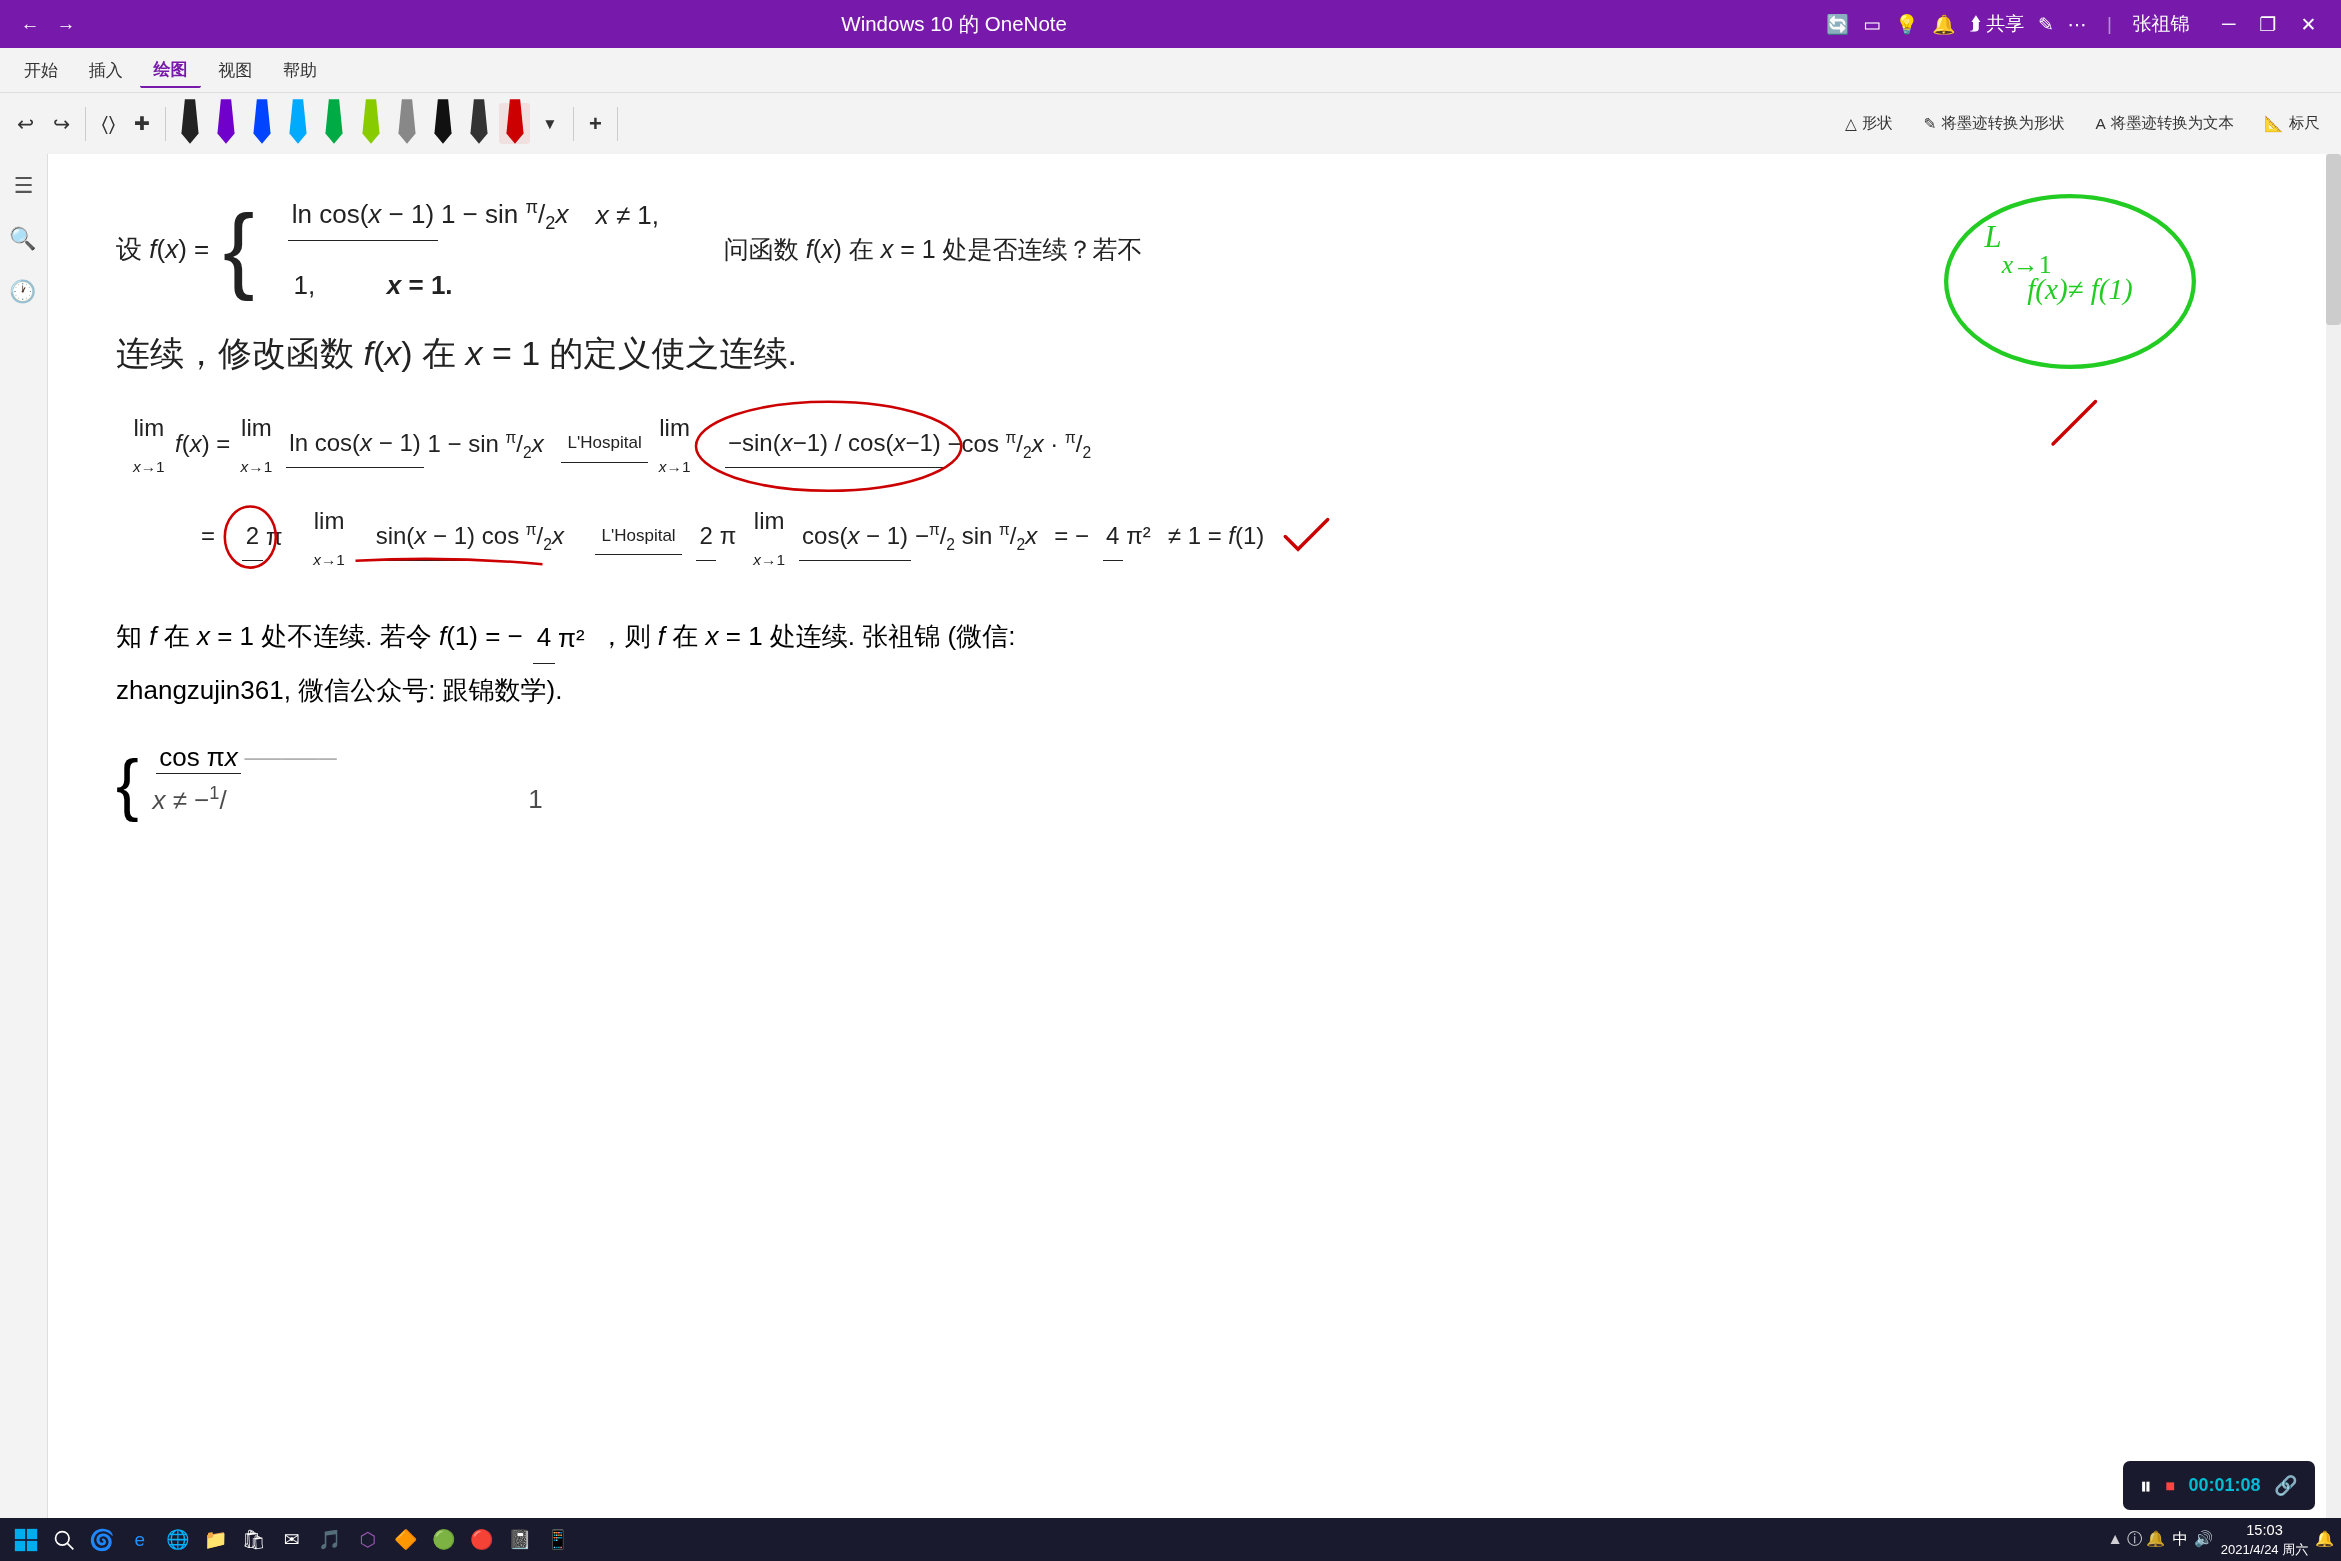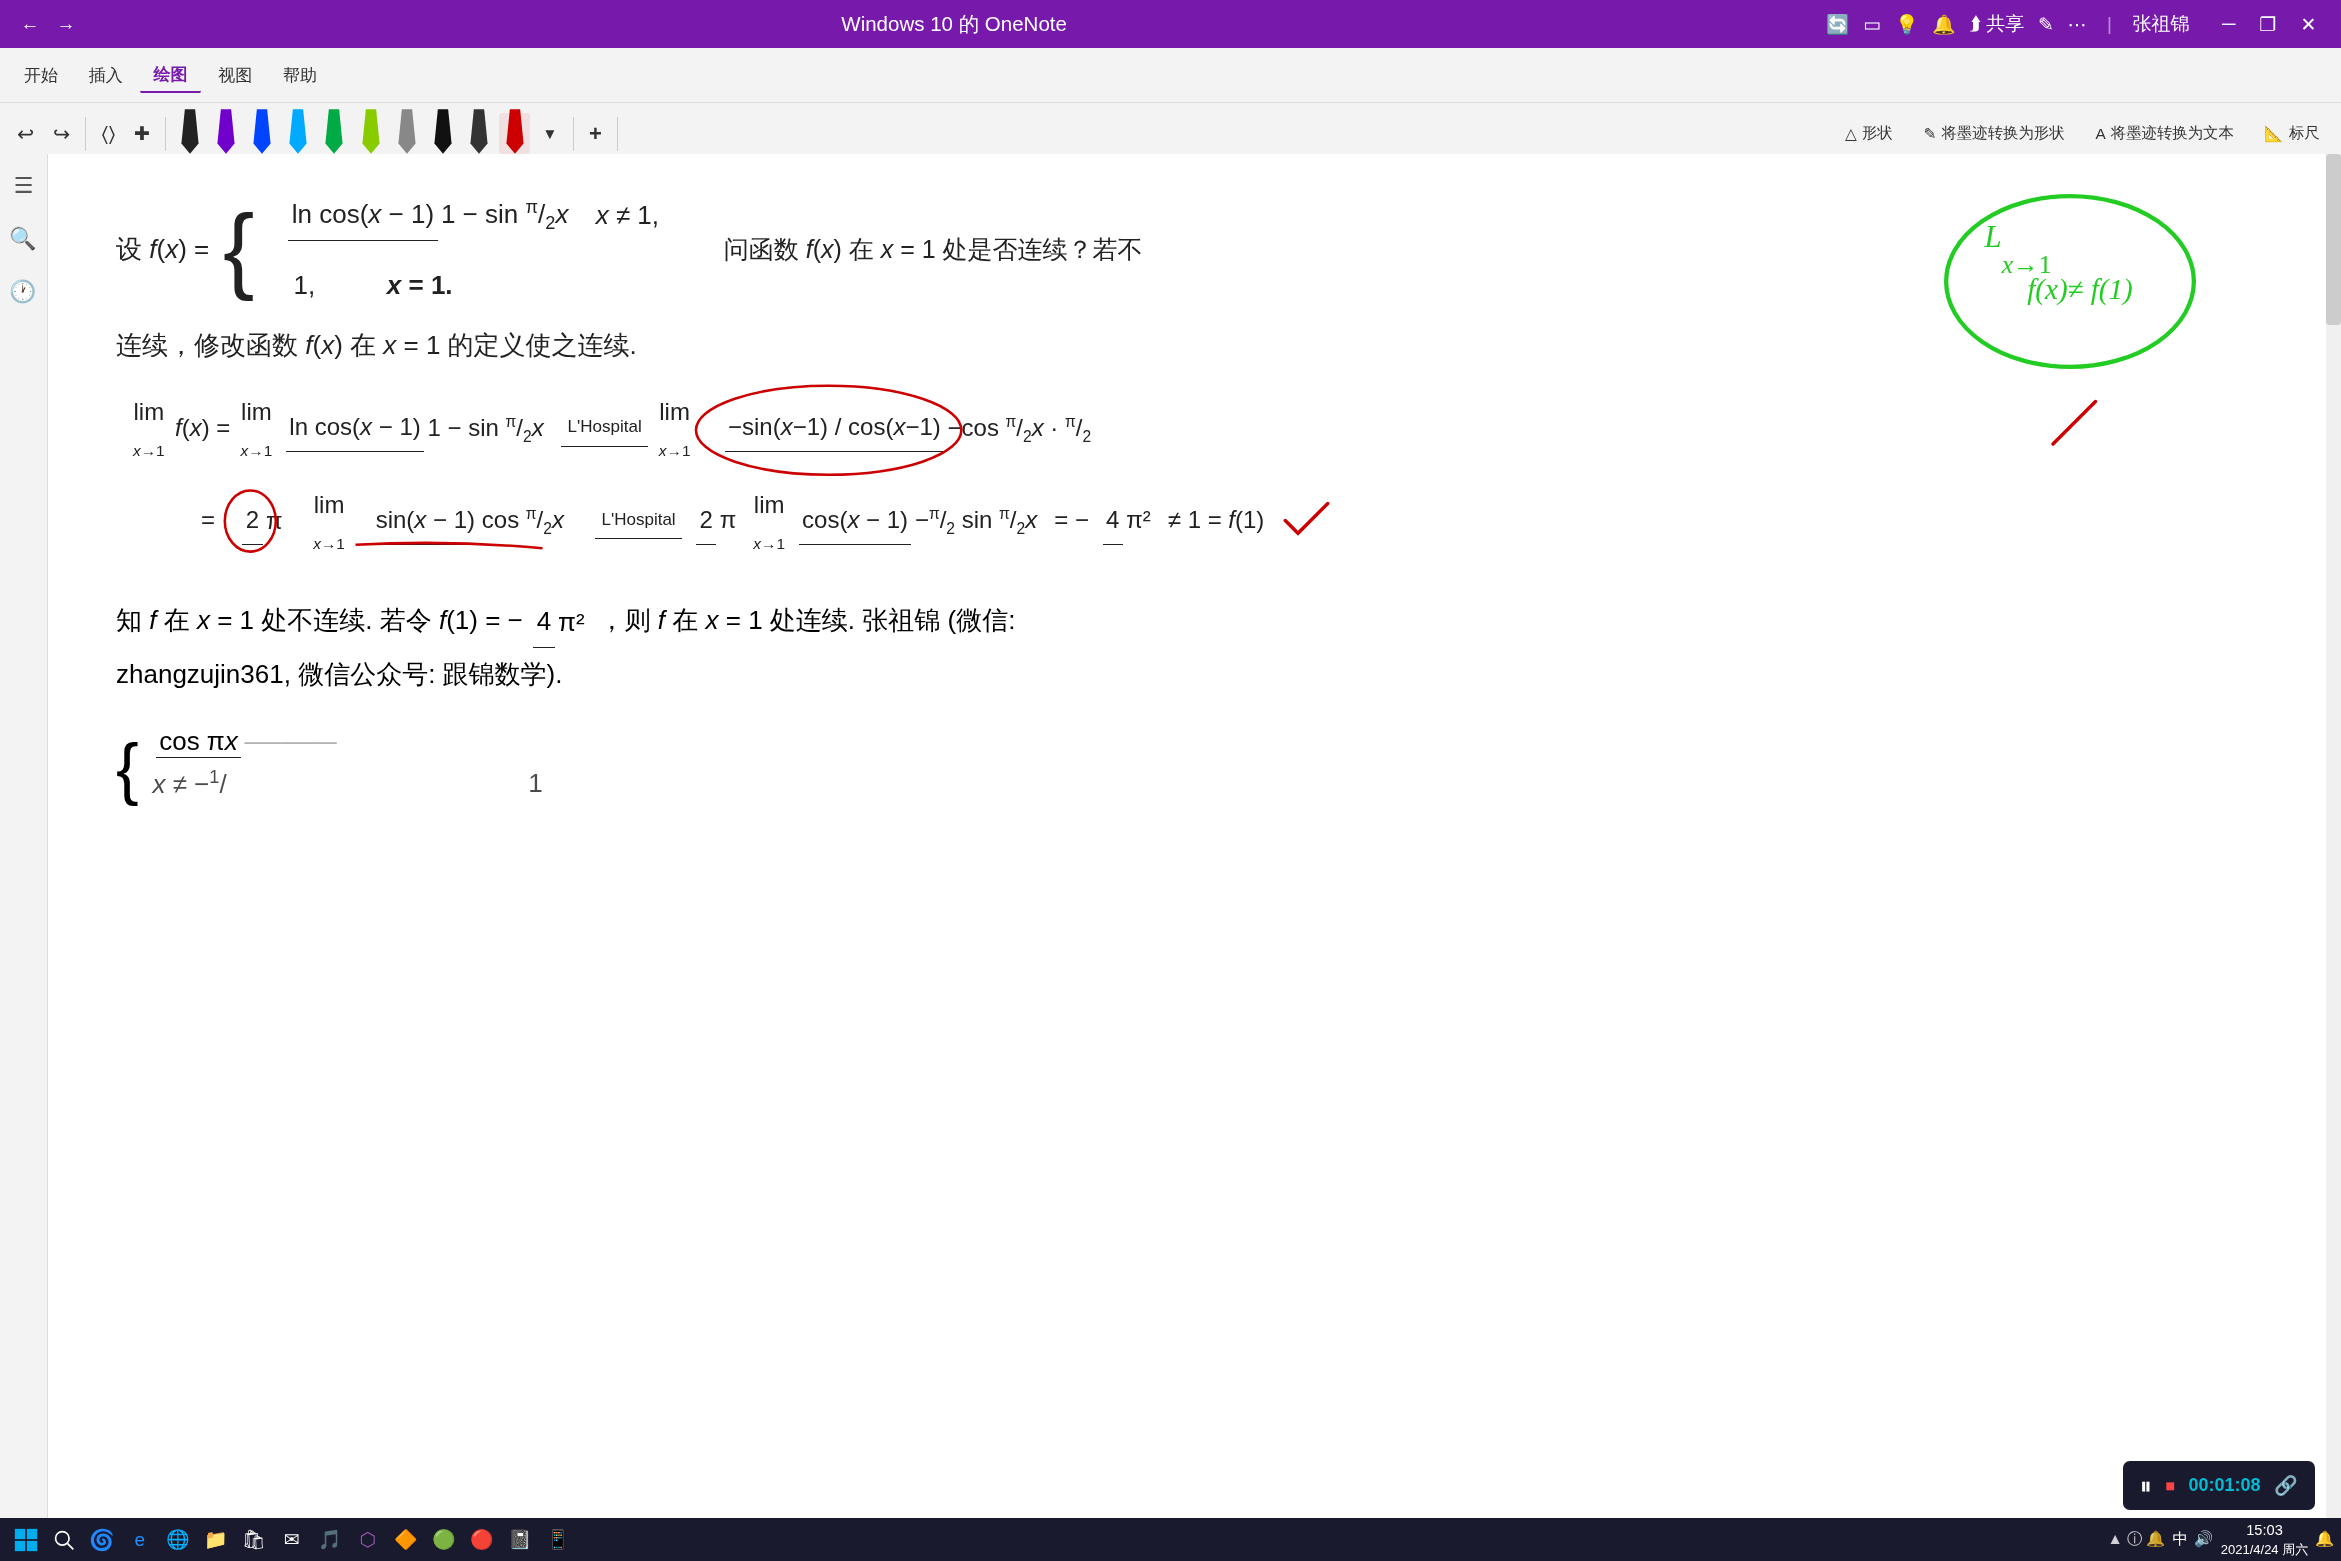--- a/index.html
+++ b/index.html
@@ -24,21 +24,21 @@
     .titlebar-center { font-size: 20.5px; color: white; font-weight: 400; }
     .titlebar-right { display: flex; align-items: center; gap: 13.7px; color: white; font-size: 19px; }
     .titlebar-right span { cursor: pointer; }
     .user-name { font-size: 19px; margin-right: 6.8px; }
     .win-controls { display: flex; gap: 0; }
     .win-ctrl { background: none; border: none; color: white; font-size: 19px; cursor: pointer; padding: 3.4px 12px; }
 
     
     .menubar {
       width: 100%;
-      height: 55px;
+      height: 45px;
       background: #f3f3f3;
       display: flex;
       align-items: center;
       padding: 0 10.3px;
       gap: 3.4px;
       border-bottom: 0.9px solid #ddd;
     }
     .menu-item {
       font-size: 17px;
       padding: 5.1px 13.7px;
@@ -310,21 +310,21 @@
           <span style="padding-left:8.6px;">1,</span>
           <span style="padding-left:51px;font-weight:bold;"><i>x</i> = 1.</span>
         </div>
       </div>
 
       <div style="margin-left:34px; font-size:25px; max-width:599px;">
         问函数 <i>f</i>(<i>x</i>) 在 <i>x</i> = 1 处是否连续？若不
       </div>
     </div>
 
-    <div style="font-size:26px; margin-bottom:17px;">
+    <div style="font-size:34px; margin-bottom:17px;">
       连续，修改函数 <i>f</i>(<i>x</i>) 在 <i>x</i> = 1 的定义使之连续.
     </div>
 
 
     <div style="position:absolute; top:-8.6px; right:68px; width:274px; height:205px;">
       <svg width="274" height="205" viewBox="0 0 320 240" style="font-size:30px">
 
         <ellipse cx="160" cy="120" rx="145" ry="100" fill="none" stroke="#22cc22" stroke-width="5"></ellipse>
 
         <text x="60" y="80" font-size="36" fill="#22cc22" font-family="cursive" font-style="italic">L</text>

